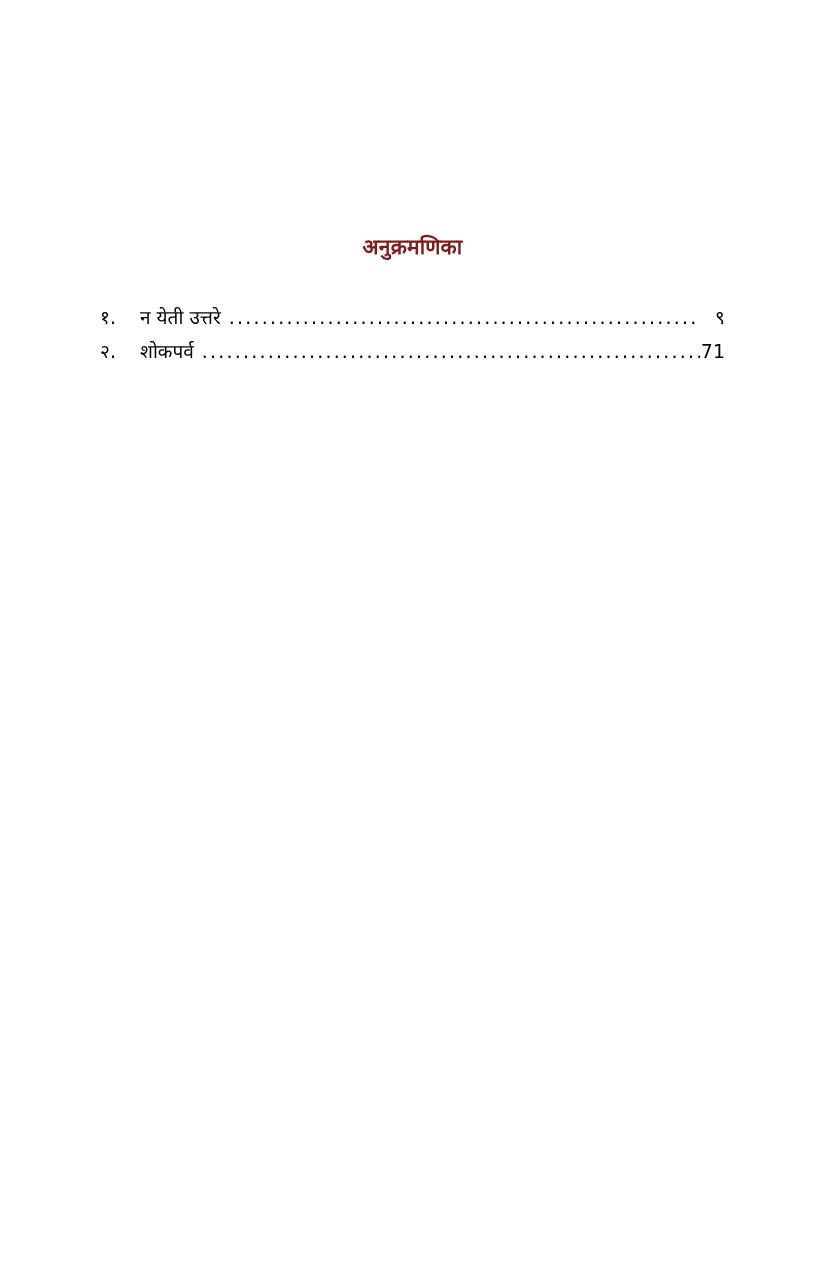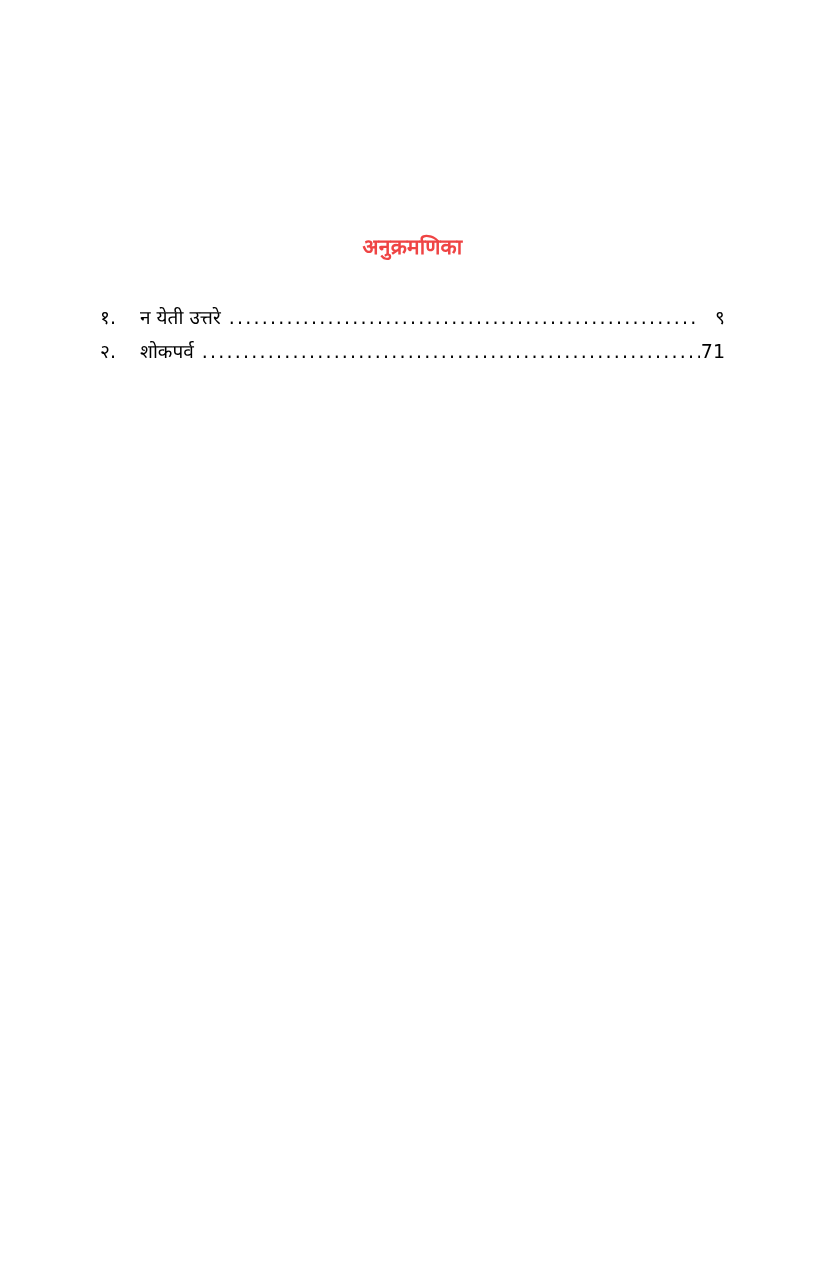--- a/index.html
+++ b/index.html
@@ -23,21 +23,21 @@
   }
   .toc-title {
     position: absolute;
     top: 232px;
     left: 0;
     width: 825px;
     text-align: center;
     font-size: 21px;
     font-weight: bold;
     letter-spacing: 0.2px;
-    color: #ef4444;
+    color: #7f1d1d;
   }
   .toc-list {
     position: absolute;
     top: 300px;
     left: 100px;
     width: 625px;
   }
   .toc-entry {
     display: flex;
     align-items: baseline;

